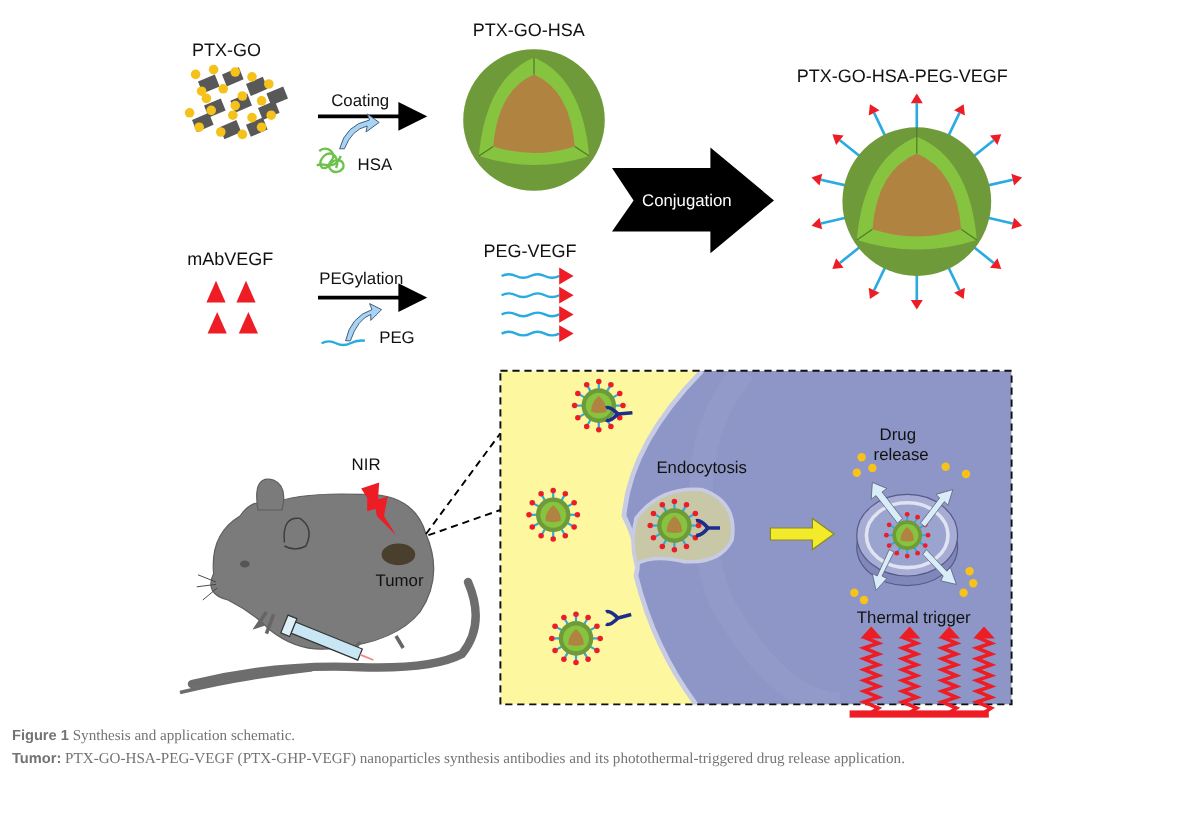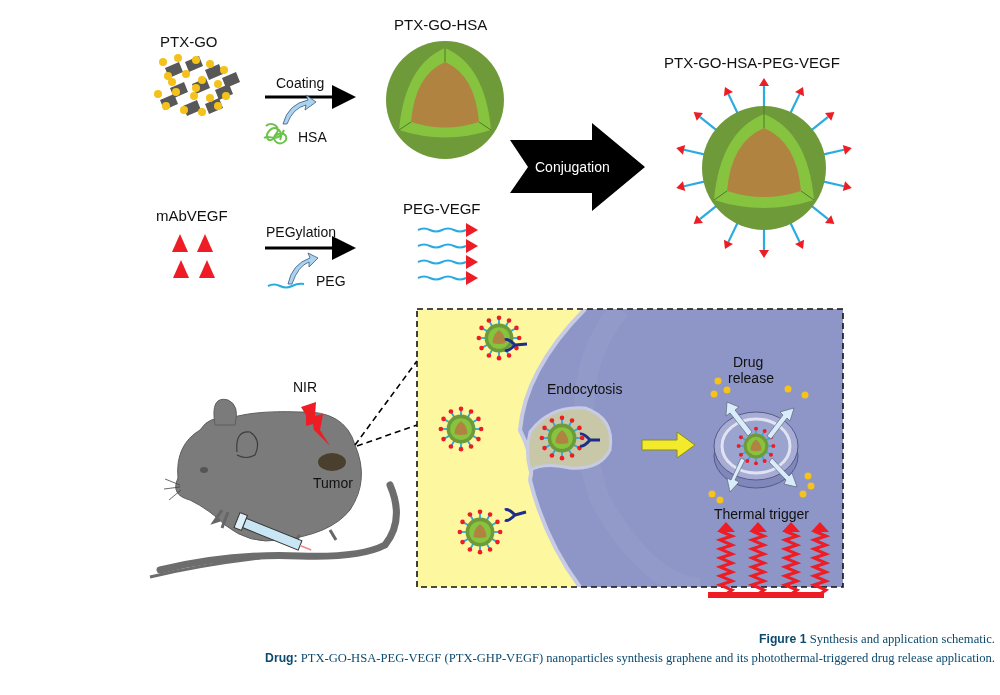--- a/index.html
+++ b/index.html
@@ -1,19 +1,19 @@
 <!DOCTYPE html>
 <html><head>
 <meta charset="utf-8">
 <style>
   html, body { margin: 0; padding: 0; background: #ffffff; }
   body { width: 1000px; height: 695px; position: relative; overflow: hidden; font-family: "Liberation Sans", sans-serif; }
   #figure { position: absolute; left: 0; top: 0; width: 1000px; height: 610px; }
   .lbl { font-family: "Liberation Sans", sans-serif; fill: #111; }
-  #caption { position: absolute; left: 10px; top: 630px; width: 985px; font-family: "Liberation Serif", serif; font-size: 12.6px; line-height: 19px; color: #0c4a6e; text-align: right; }
+  #caption { position: absolute; left: 10px; top: 604px; width: 985px; font-family: "Liberation Serif", serif; font-size: 12.6px; line-height: 19px; color: #737373; }
   #caption .b { font-family: "Liberation Sans", sans-serif; font-weight: bold; font-size: 12.2px; }
   #caption p { margin: 0; }
 </style>
 </head>
 <body>
 
 <svg id="figure" viewBox="0 0 1000 610" xmlns="http://www.w3.org/2000/svg">
   <defs>
     <marker id="ah" markerWidth="8" markerHeight="8" refX="6" refY="4" orient="auto">
       <path d="M0,0 L8,4 L0,8 z" fill="#000"></path>
@@ -366,14 +366,14 @@
       <path d="M791,594 L797,590 L785,585 L797,581 L785,576 L797,572 L785,567 L797,563 L785,558 L797,554 L785,549 L797,545 L785,540 L797,536 L785,531" stroke="#ee1c24" stroke-width="3" fill="none"></path>
       <path d="M782,532 L791,522 L800,532z" fill="#ee1c24"></path>
       <path d="M820,594 L826,590 L814,585 L826,581 L814,576 L826,572 L814,567 L826,563 L814,558 L826,554 L814,549 L826,545 L814,540 L826,536 L814,531" stroke="#ee1c24" stroke-width="3" fill="none"></path>
       <path d="M811,532 L820,522 L829,532z" fill="#ee1c24"></path>
       <rect x="708" y="592" width="116" height="6" fill="#ee1c24"></rect>
     </g>
 </svg>
 
 <div id="caption">
   <p><span class="b">Figure 1</span> <span>Synthesis and application schematic.</span></p>
-  <p><span class="b">Drug:</span> <span>PTX-GO-HSA-PEG-VEGF (PTX-GHP-VEGF) nanoparticles synthesis graphene and its photothermal-triggered drug release application.</span></p>
+  <p><span class="b">Tumor:</span> <span>PTX-GO-HSA-PEG-VEGF (PTX-GHP-VEGF) nanoparticles synthesis antibodies and its photothermal-triggered drug release application.</span></p>
 </div>
 
 </body></html>

